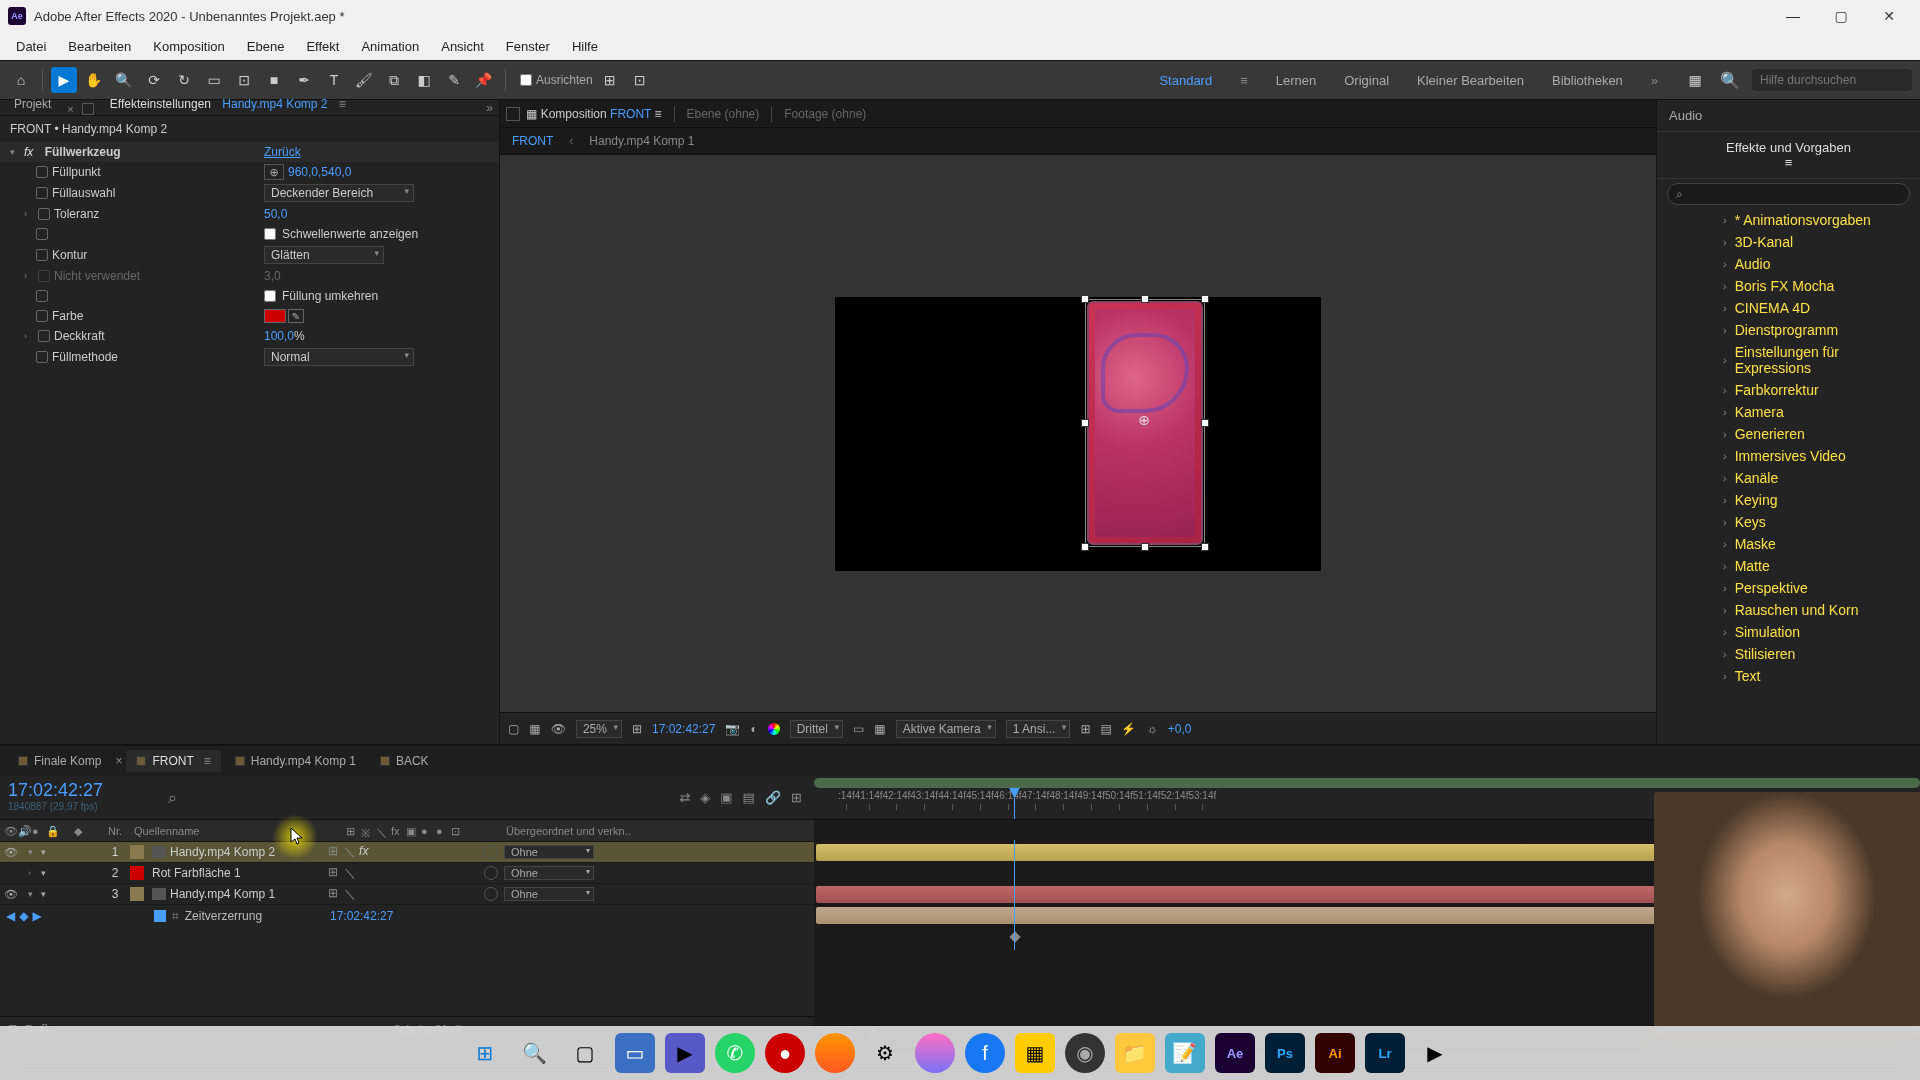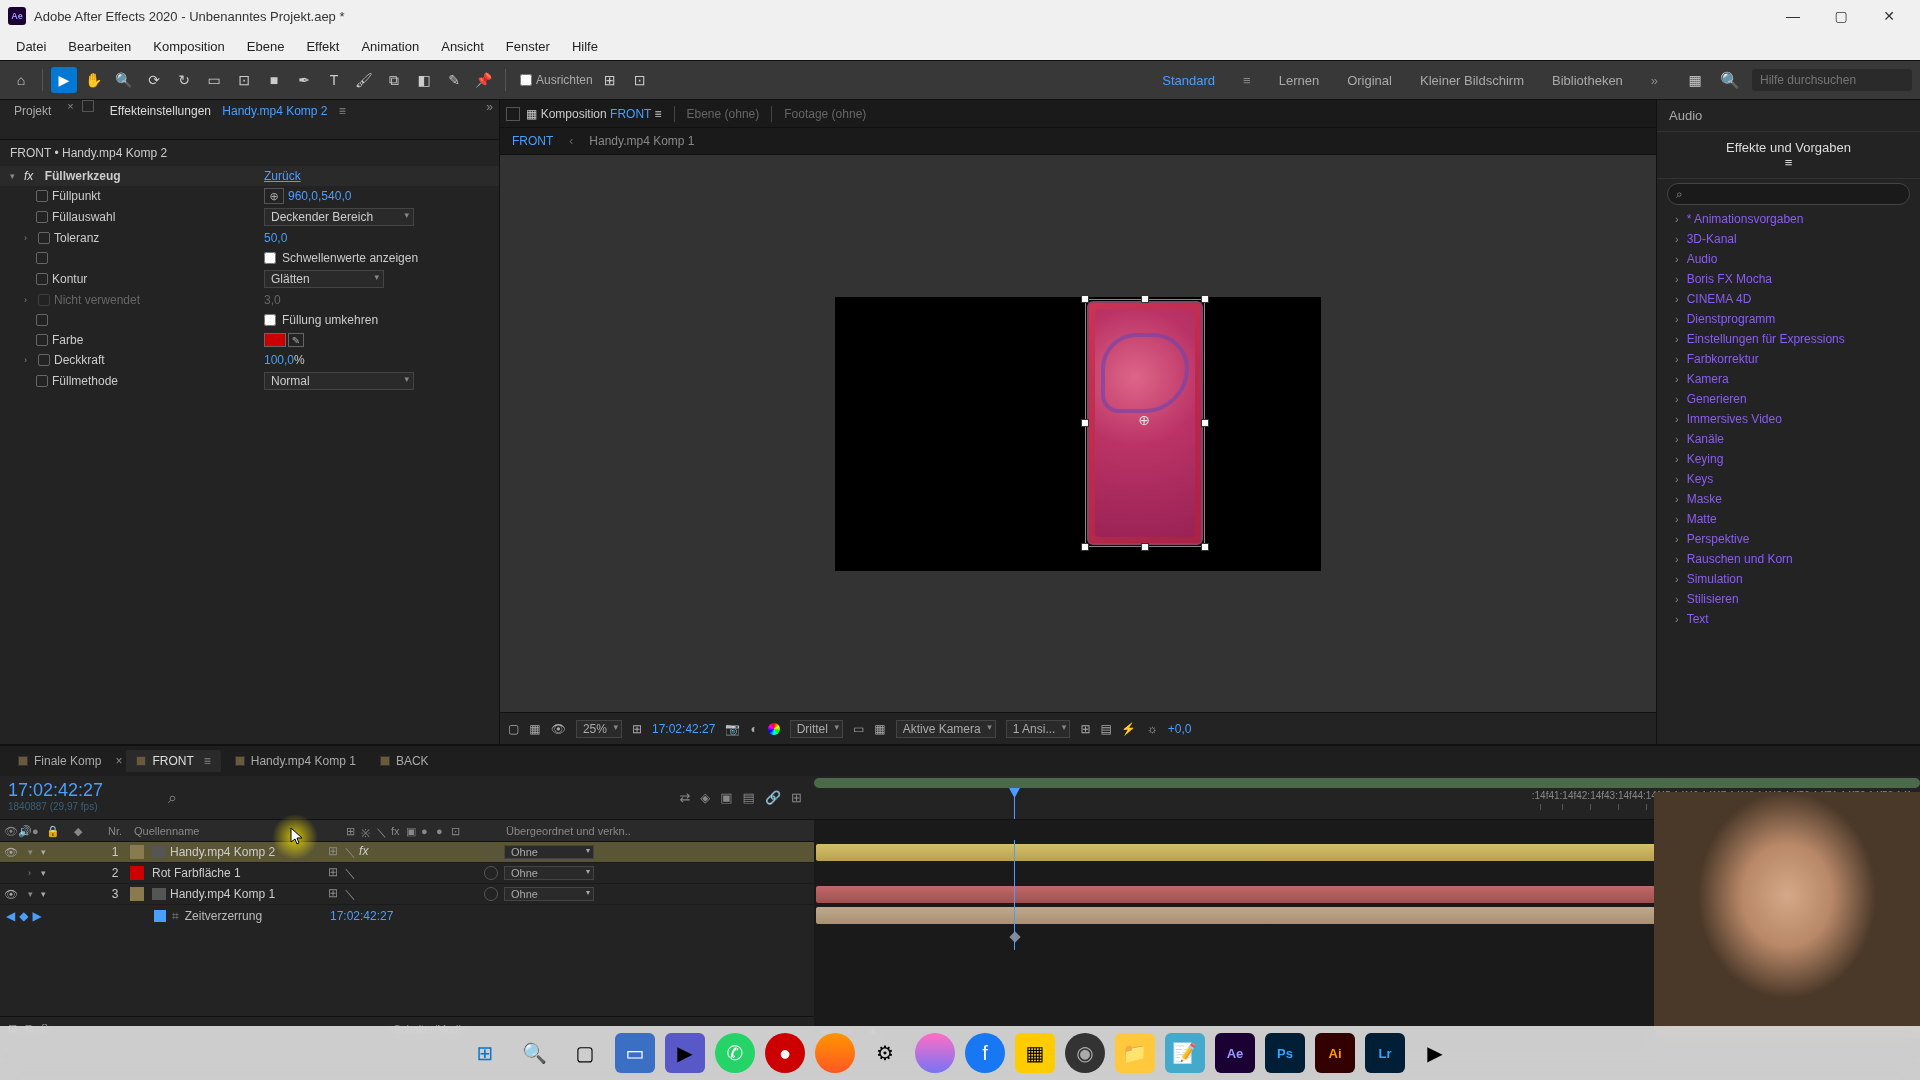--- a/index.html
+++ b/index.html
@@ -29,21 +29,21 @@
 .topright { display:flex; align-items:center; gap:12px; margin-left:20px; }
 .search-help { background:#2a2a2a; border:none; color:#aaa; padding:4px 8px; font-size:12px; width:160px; border-radius:3px;}
 
 
 .main { display:flex; height: 644px; background:#1e1e1e; }
 .left-panel { width: 500px; background:#232323; display:flex; flex-direction:column; border-right:1px solid #111;}
 .center-panel { flex:1; background:#1a1a1a; display:flex; flex-direction:column; position:relative;}
 .right-panel { width: 264px; background:#232323; border-left:1px solid #111; display:flex; flex-direction:column;}
 
 
-.panel-tabrow { height:40px; display:flex; align-items:flex-start; padding:0 6px; gap:8px; border-bottom:1px solid #111; font-size:12px; color:#aaa;}
+.panel-tabrow { height:16px; display:flex; align-items:flex-end; padding:0 6px; gap:8px; border-bottom:1px solid #111; font-size:12px; color:#aaa;}
 .panel-tabrow .ptab { padding:4px 8px; display:flex; align-items:center; gap:4px;}
 .panel-tabrow .ptab.active { color:#ddd;}
 .panel-tabrow .close-x { color:#888; font-size:11px;}
 .panel-tabrow .arrow-btn { margin-left:auto; color:#888;}
 
 .breadcrumb { padding:6px 10px; font-size:12px; color:#ccc;}
 
 
 .effect-controls { flex:1; overflow:auto; font-size:12px;}
 .ec-row { display:flex; align-items:center; padding:2px 6px; min-height:20px; color:#ccc;}
@@ -78,21 +78,21 @@
 
 .viewer-bottom { height:32px; background:#232323; display:flex; align-items:center; padding:0 8px; gap:10px; font-size:12px; color:#aaa; border-top:1px solid #111;}
 .vb-sel{background:#2a2a2a;border:1px solid #444;padding:1px 14px 1px 6px;position:relative;}
 .vb-sel::after{content:"▾";position:absolute;right:3px;font-size:9px;color:#888;}
 
 
 .rp-section { padding:8px 12px; font-size:13px; color:#aaa; border-bottom:1px solid #333;}
 .rp-section.active { color:#ddd;}
 .rp-head { display:flex; justify-content:space-between; align-items:center;flex-direction:column;}
 .rp-search { margin:4px 10px; height:22px; background:#1a1a1a; border:1px solid #444; border-radius:11px; display:flex; align-items:center; padding:0 8px; color:#888; font-size:12px;}
-.rp-tree { flex:1; overflow:auto; font-size:12px; color:#8b5cf6;}
+.rp-tree { flex:1; overflow:auto; font-size:14px; color:#fde047;padding-left:48px;}
 .rp-item { padding:3px 8px 3px 18px; display:flex; align-items:center; gap:6px;}
 .rp-item::before { content:"›"; color:#888; font-size:11px; margin-right:2px;}
 
 
 .timeline { height:296px; background:#1e1e1e; border-top:2px solid #111; display:flex; flex-direction:column;}
 .tl-tabs { height:30px; display:flex; align-items:center; gap:4px; padding:0 8px; font-size:12px; color:#aaa;}
 .tl-tab { display:flex; align-items:center; gap:6px; padding:4px 10px; border-radius:3px 3px 0 0;}
 .tl-tab .sq { width:10px; height:10px; background:#6b5a3a; border:1px solid #333;}
 .tl-tab.active { background:#2a2a2a; color:#ddd;}
 .tl-tab .menu { color:#888; margin-left:4px;}
@@ -138,21 +138,21 @@
 .tl-prop .lc-sw{width:160px;padding-left:6px;}
 .tl-prop .sw-ico{width:12px;height:12px;border:1px solid #555;display:inline-block;}
 
 .tl-foot { height:24px; display:flex; align-items:center; justify-content:space-between; padding:0 8px; font-size:11px; color:#888; border-top:1px solid #111;}
 .tl-foot-left{display:flex;gap:8px;}
 
 
 .ruler { height:44px; border-bottom:1px solid #111; position:relative; background:#232323;}
 .ruler-scroll { position:absolute; top:2px; left:0; right:0; height:10px; background:#2a2a2a; border-radius:5px;}
 .ruler-thumb { position:absolute; top:2px; left:0; right:0; height:10px; background:#4a6a4a; border-radius:5px;}
-.ruler-ticks { position:absolute; top:14px; left:14px; right:0; height:30px; display:flex; justify-content:flex-end; padding:0 10px;}
+.ruler-ticks { position:absolute; top:14px; left:14px; right:0; height:30px; display:flex; justify-content:flex-start; padding:0 10px;}
 .ruler-tick { font-size:10px; color:#888; position:relative;}
 .ruler-tick::after{content:"";position:absolute;top:14px;left:50%;width:1px;height:6px;background:#555;}
 .playhead { position:absolute; top:12px; bottom:0; width:1px; background:#4a9eff;}
 .playhead::before { content:""; position:absolute; top:0; left:-5px; width:11px; height:10px; background:#4a9eff; clip-path:polygon(0 0,100% 0,50% 100%);}
 
 .track-area { position:absolute; top:66px; left:0; right:0;}
 .track-bar { height:21px; margin-bottom:0px; position:relative;}
 .bar { position:absolute; top:2px; height:17px; border-radius:2px;}
 .bar.b1 { background: linear-gradient(#d4c068,#b8a050); left:2px; right:2px;}
 .bar.b2 { background: linear-gradient(#c06868,#a05050); left:2px; right:2px;}
@@ -222,21 +222,21 @@
       <input type="checkbox" style="">
       <span>Ausrichten</span>
     </label>
   <div class="tool-btn">⊞</div>
   <div class="tool-btn">⊡</div>
   <div class="workspace-tabs">
     <span class="active">Standard</span>
     <span style="color:#888">≡</span>
     <span>Lernen</span>
     <span>Original</span>
-    <span>Kleiner Bildschirm</span>
+    <span>Kleiner Bearbeiten</span>
     <span>Bibliotheken</span>
     <span style="color:#888">»</span>
   </div>
   <div class="topright">
     <div class="tool-btn">▦</div>
     <span style="color:#888">🔍</span>
     <input class="search-help" placeholder="Hilfe durchsuchen" style="">
   </div>
 </div>
 

